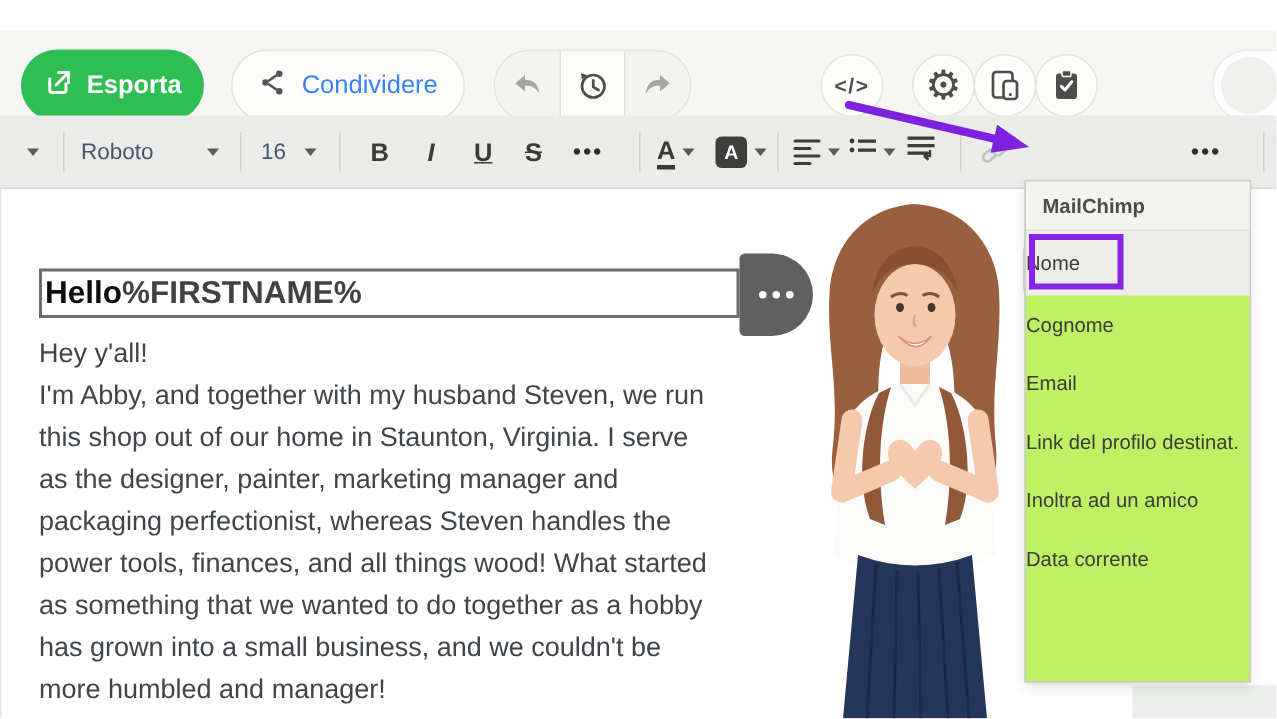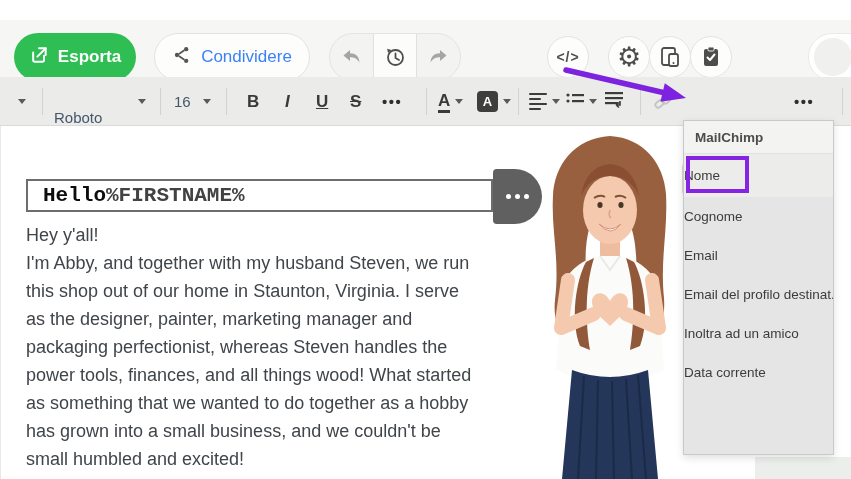--- a/index.html
+++ b/index.html
@@ -54,36 +54,36 @@
   .emoji i { position:absolute; top:6px; width:3px; height:3px; border-radius:50%; background:#7a4a12; }
   .emoji i.l { left:4px; } .emoji i.r { right:4px; }
   .emoji b { position:absolute; left:3.5px; bottom:3px; width:14px; height:7px;
              background:#fff; border-radius:0 0 8px 8px; border:1px solid #c98f1d; border-top:none; }
 
   
   .canvas { position:absolute; left:0; top:126px; width:851px; height:353px; background:#fff;
             border-left:1px solid #e8e8e6; }
   .title-box { position:absolute; left:25px; top:53px; width:467px; height:33px;
                border:2px solid #6d6d6b; background:#fff; line-height:29px;
-               padding-left:15px; white-space:nowrap; overflow:hidden; cursor:text;font-family:Liberation Mono, monospace; }
+               padding-left:2px; white-space:nowrap; overflow:hidden; cursor:text; }
   .title-box .t1 { font-size:21px; font-weight:700; color:#0d0d0d; }
   .title-box .t2 { font-size:21px; font-weight:700; color:#424242; }
   .blob { position:absolute; left:492px; top:43px; width:49px; height:55px;
           background:#606060; border-radius:4px 30px 30px 4px; display:flex;
           align-items:center; justify-content:center; gap:4px; cursor:pointer; }
   .blob i { width:5px; height:5px; border-radius:50%; background:#fff; display:block; }
   .bodytext { position:absolute; left:25px; top:95px; }
   .bodytext div { font-size:18px; line-height:28px; color:#40454a; white-space:nowrap; }
   .photo { position:absolute; left:523px; top:4px; width:168px; height:349px; }
   .bg-patch { position:absolute; left:755px; top:457px; width:96px; height:22px;
               background:#eceeec; z-index:5; }
 
   
   .dropdown { position:absolute; left:683px; top:120px; width:151px; height:335px;
-              background:#e5e5e5; border:1px solid #c9c9c7; box-shadow:0 3px 8px rgba(0,0,0,.12);
+              background:#bef264; border:1px solid #c9c9c7; box-shadow:0 3px 8px rgba(0,0,0,.12);
               z-index:40; }
   .dd-head { height:33px; line-height:33px; background:#f3f3f1; border-bottom:1px solid #e2e2e0;
              font-size:13.5px; font-weight:700; color:#4c4c4a; padding-left:11px; }
   .dd-item { height:39px; line-height:39px; font-size:13.5px; color:#3c3c3a;
              cursor:pointer; white-space:nowrap; overflow:hidden; }
   .dd-item.hl { height:43px; line-height:43px; background:#ececea; }
   .anno-box { position:absolute; left:2px; top:35px; width:63px; height:37px;
               border:4px solid #8524e3; z-index:50; pointer-events:none; }
 
   .arrow-svg { position:absolute; left:558px; top:60px; z-index:60; pointer-events:none; }
@@ -163,21 +163,21 @@
       <div class="knob"></div>
     </div>
   </div>
 
   <div class="fbar">
     <div class="fitem" style="left:18px;">
         <span class="caret"></span>
       </div>
     <div class="fdiv" style="left:42px;"></div>
 
-    <div class="fitem" style="left:54px; gap:0;align-items:flex-end;">
+    <div class="fitem" style="left:54px; gap:0;">
       <span class="ftxt">Roboto</span>
     </div>
     <div class="fitem" style="left:138px;">
         <span class="caret"></span>
       </div>
     <div class="fdiv" style="left:160px;"></div>
 
     <div class="fitem" style="left:174px;">
       <span class="ftxt">16</span>
     </div>
@@ -317,32 +317,32 @@
 
     <div class="bodytext">
       <div>Hey y'all!</div>
       <div>I'm Abby, and together with my husband Steven, we run</div>
       <div>this shop out of our home in Staunton, Virginia. I serve</div>
       <div>as the designer, painter, marketing manager and</div>
       <div>packaging perfectionist, whereas Steven handles the</div>
       <div>power tools, finances, and all things wood! What started</div>
       <div>as something that we wanted to do together as a hobby</div>
       <div>has grown into a small business, and we couldn't be</div>
-      <div>small humbled and excited!</div>
+      <div>more humbled and manager!</div>
     </div>
   </div>
 
   <div class="bg-patch"></div>
 
   <div class="dropdown">
     <div class="dd-head">MailChimp</div>
     <div class="dd-item hl">Nome</div>
     <div class="dd-item">Cognome</div>
     <div class="dd-item">Email</div>
-    <div class="dd-item">Email del profilo destinat.</div>
+    <div class="dd-item">Link del profilo destinat.</div>
     <div class="dd-item">Inoltra ad un amico</div>
     <div class="dd-item">Data corrente</div>
     <div class="anno-box"></div>
   </div>
 
   <svg class="arrow-svg" width="140" height="48" viewBox="0 0 140 48">
     <line x1="8" y1="10" x2="105" y2="32.5" stroke="#7d23e0" stroke-width="5.5" stroke-linecap="round"></line>
     <polygon points="128,38 102.4,41.8 106.8,23.2" fill="#7d23e0"></polygon>
   </svg>
 

